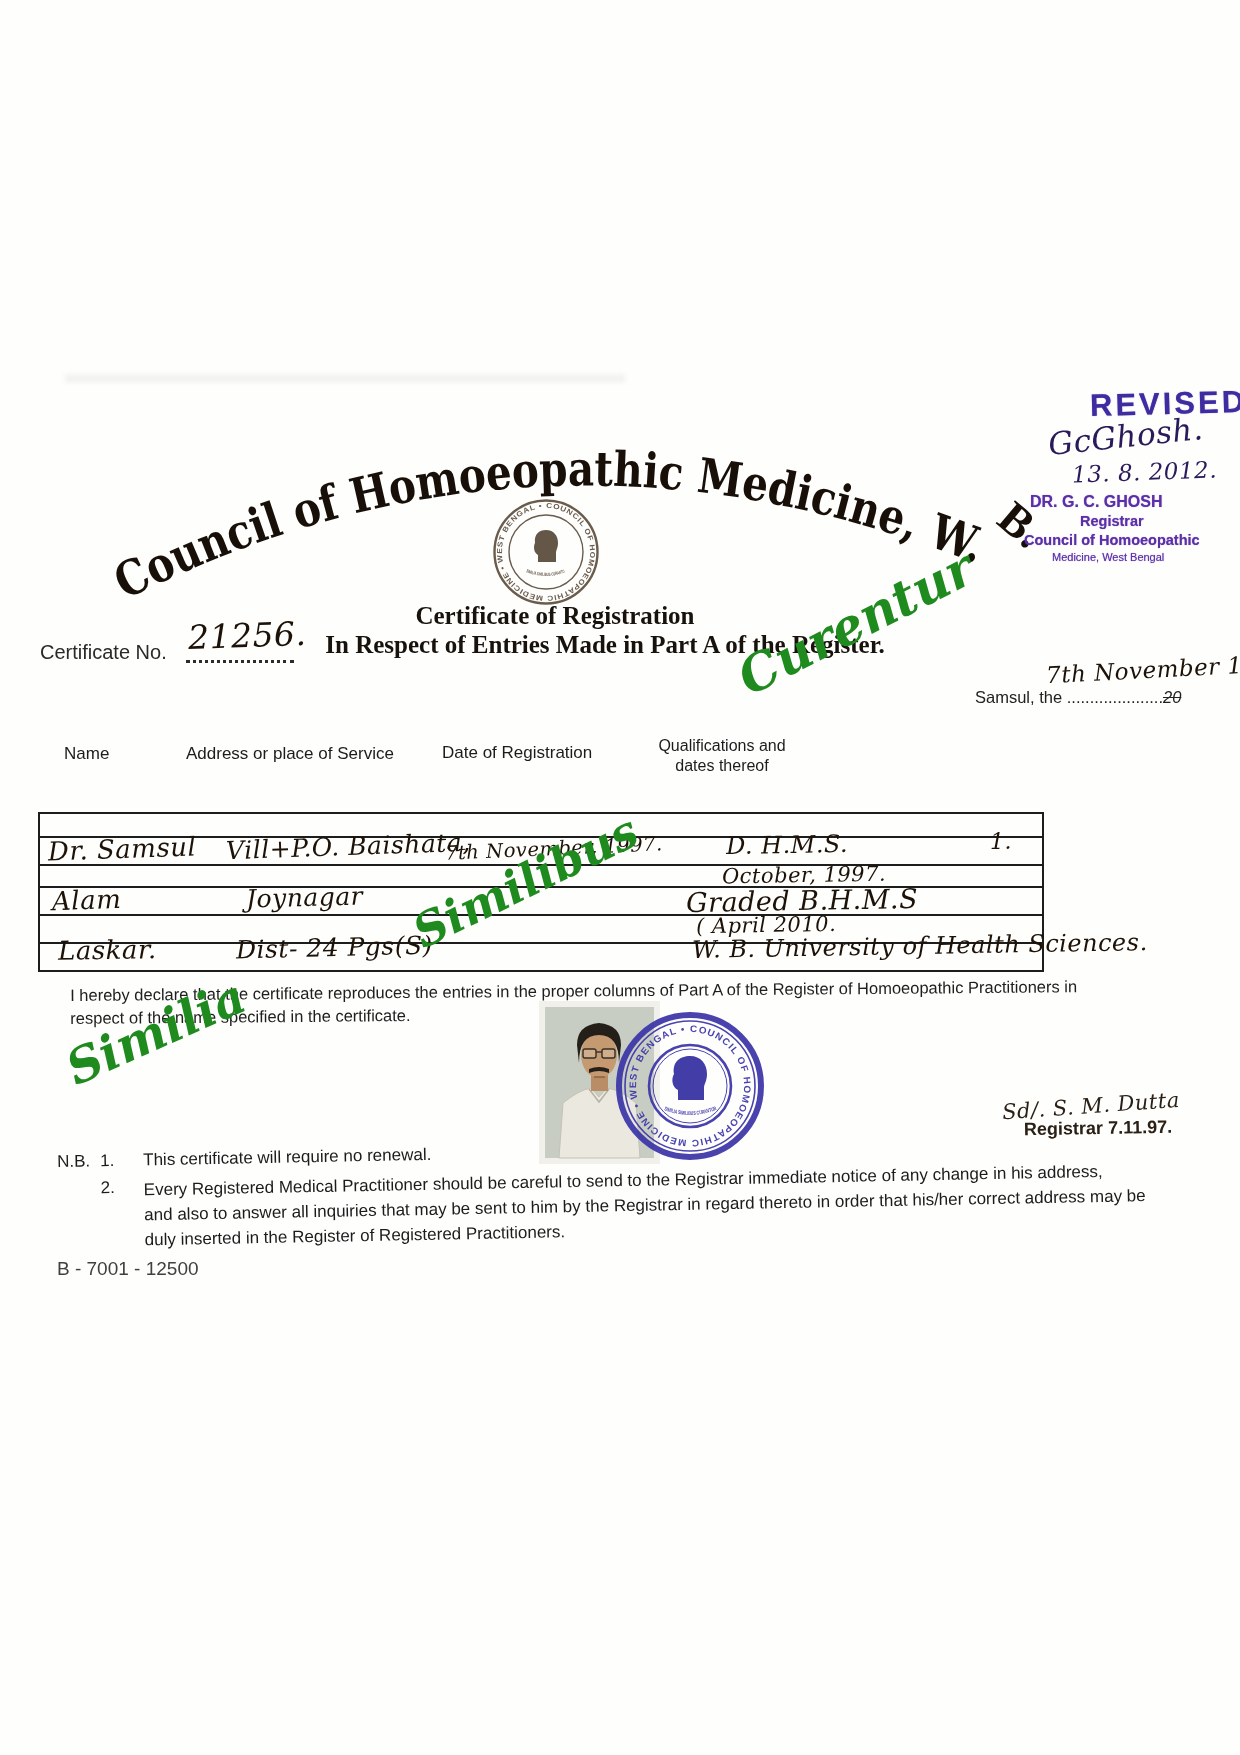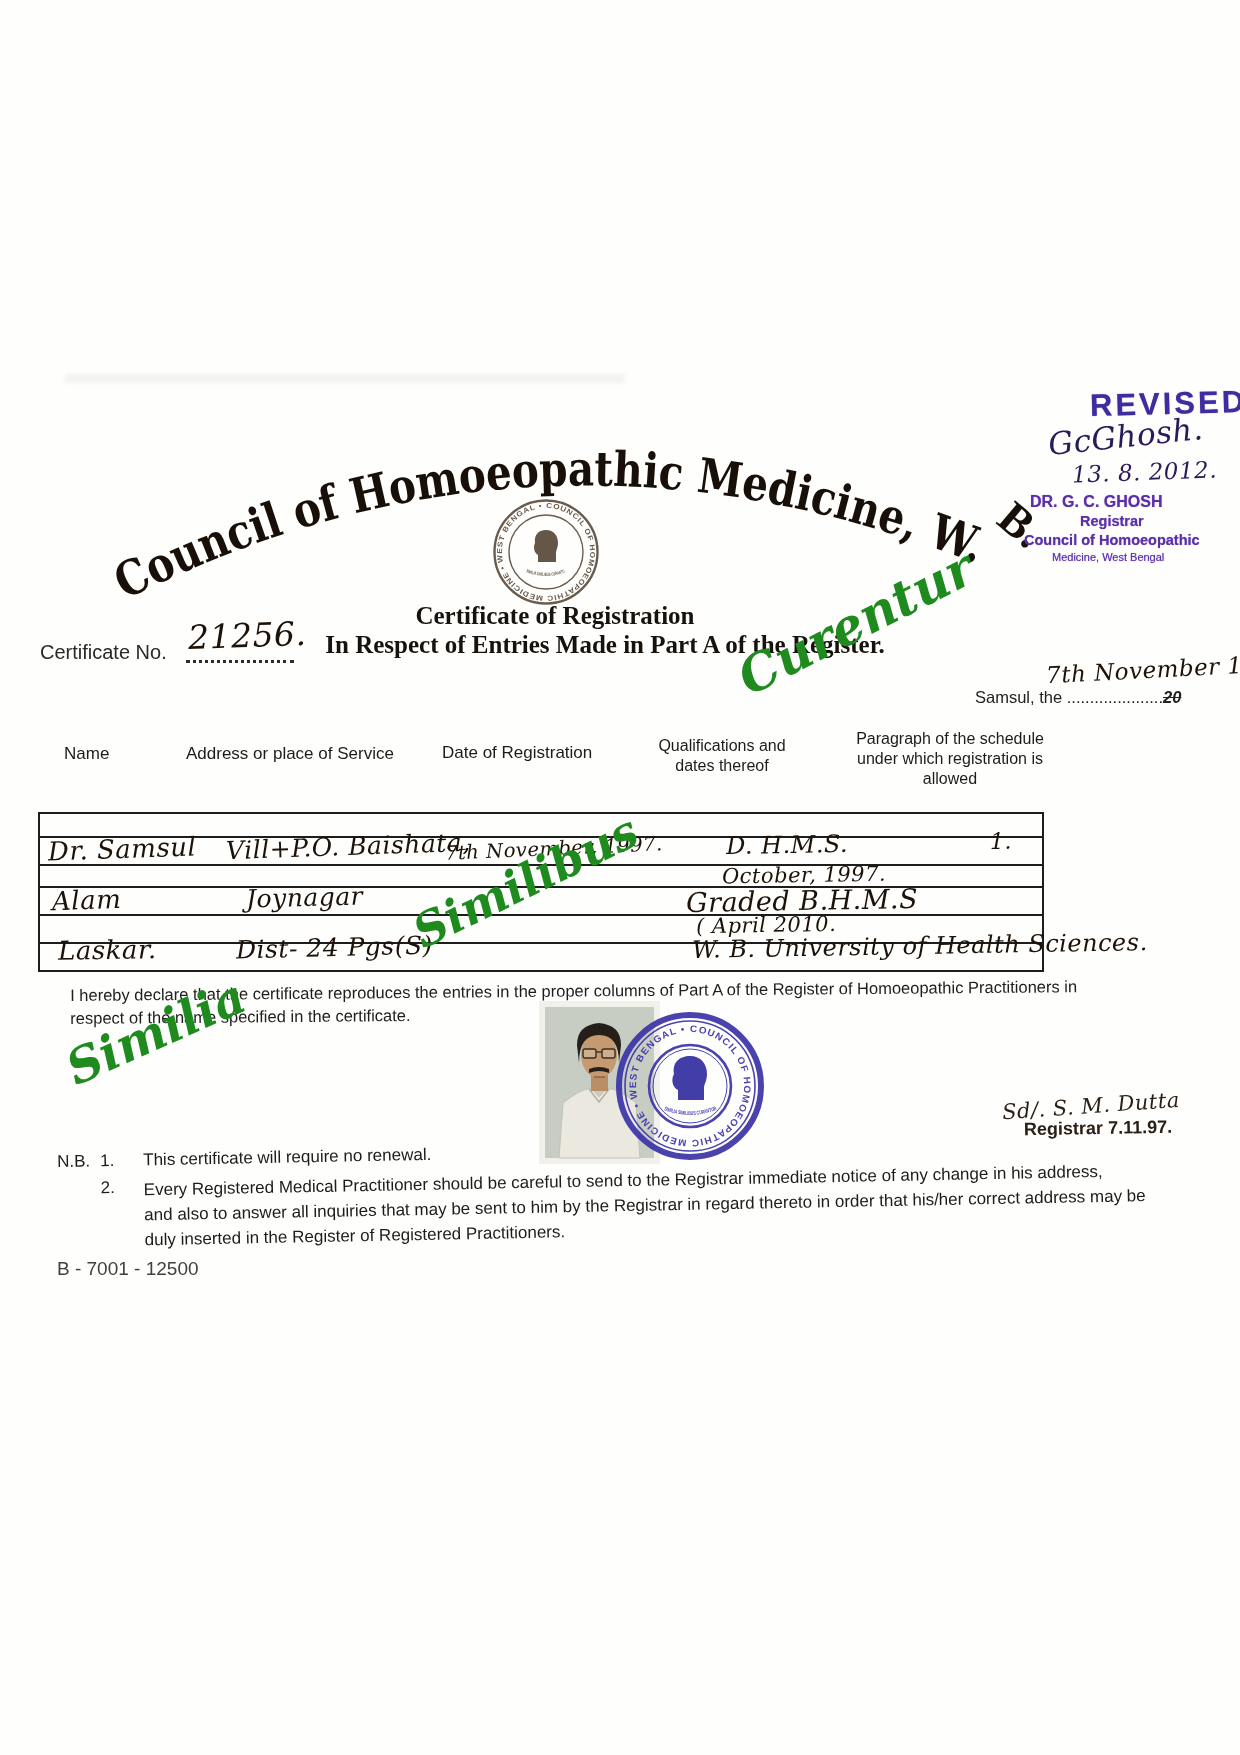--- a/index.html
+++ b/index.html
@@ -5,21 +5,21 @@
   html,body{margin:0;padding:0;background:#ffffff;}
   .page{position:relative;width:1240px;height:1755px;background:#fefefd;overflow:hidden;
         font-family:"Liberation Sans",sans-serif;color:#1c1c1c;}
   .abs{position:absolute;}
   .sans{font-family:"Liberation Sans",sans-serif;}
   .serif{font-family:"Liberation Serif",serif;}
   .hand{font-family:"DejaVu Serif",serif;font-style:italic;color:#1d1207;letter-spacing:.5px;white-space:nowrap;}
   .green-wm{font-family:"DejaVu Serif",serif;font-style:italic;font-weight:bold;color:#1f8b1f;white-space:nowrap;z-index:5;}
   .stamp-purple{color:#5b2fa8;text-shadow:0 0 1px rgba(91,47,168,.65);white-space:nowrap;}
   .tline{position:absolute;left:0;right:0;height:2px;background:#1d1d1d;}
-  .struck{text-decoration:line-through;font-style:italic;font-weight:bold;}
+  .struck{text-decoration:line-through;font-style:italic;font-weight:normal;}
   .nowrap{white-space:nowrap;}
   svg{display:block;}
 </style>
 </head>
 <body>
 
 <div class="page">
 
   <div class="abs" style="left:65px;top:374px;width:560px;height:9px;background:#e9e9e6;filter:blur(2px);opacity:.55;"></div>
 
@@ -68,21 +68,20 @@
 
   <div class="abs hand" style="left:1046px;top:656px;font-size:23px;transform:rotate(-3deg);z-index:4;">7th November 1997</div>
   <div class="abs sans nowrap" style="left:975px;top:688px;font-size:16.5px;color:#222;">
     <span>Samsul, the .....................</span><span class="struck">20</span>
   </div>
 
   <div class="abs sans" style="left:64px;top:744px;font-size:17px;">Name</div>
   <div class="abs sans nowrap" style="left:186px;top:744px;font-size:17px;">Address or place of Service</div>
   <div class="abs sans nowrap" style="left:442px;top:743px;font-size:17px;">Date of Registration</div>
   <div class="abs sans" style="left:646px;top:736px;width:152px;font-size:16px;text-align:center;line-height:20px;">Qualifications and dates thereof</div>
-  <div class="abs sans" style="left:850px;top:729px;width:200px;font-size:16px;text-align:center;line-height:20px;">Paragraph of the schedule under which registration is allowed</div>
 
   <div class="abs" style="left:38px;top:812px;width:1002px;height:156px;border:2px solid #1d1d1d;z-index:1;">
     <div class="tline" style="top:22px;"></div>
     <div class="tline" style="top:50px;"></div>
     <div class="tline" style="top:72px;"></div>
     <div class="tline" style="top:100px;"></div>
     <div class="tline" style="top:128px;"></div>
   </div>
 
   <div class="abs hand" style="left:48px;top:834px;font-size:26px;transform:rotate(-2deg);z-index:4;">Dr. Samsul</div>

